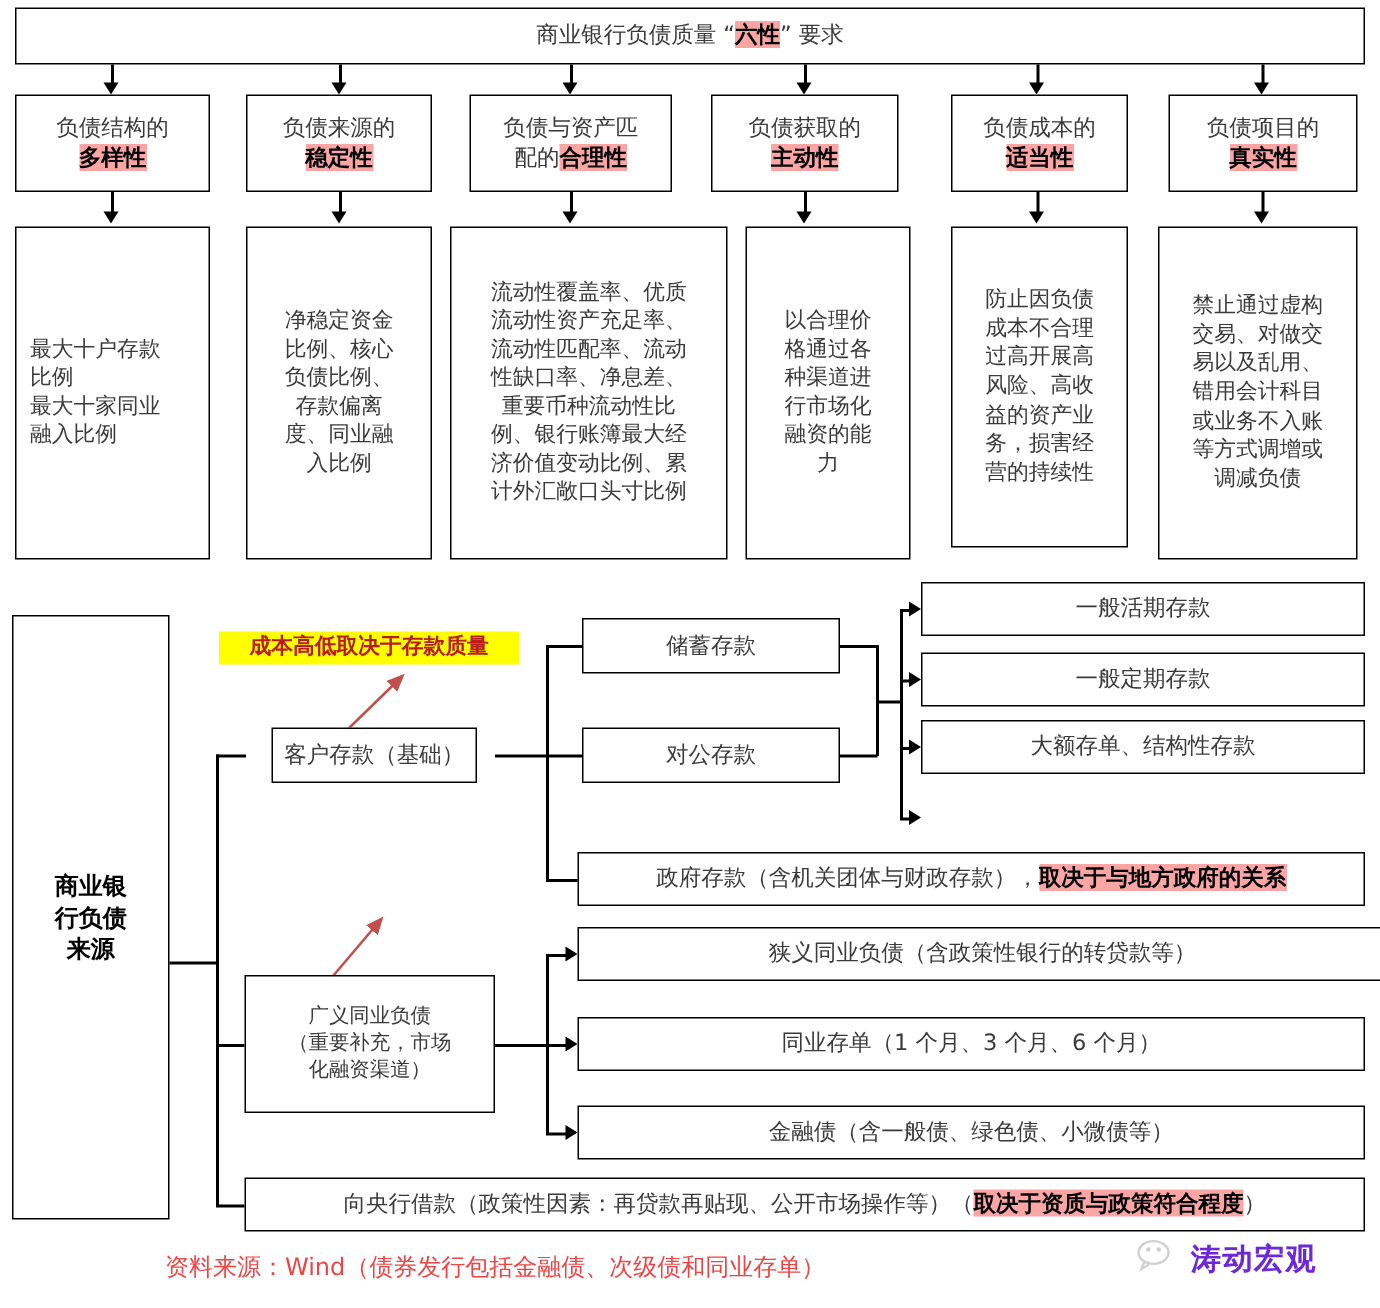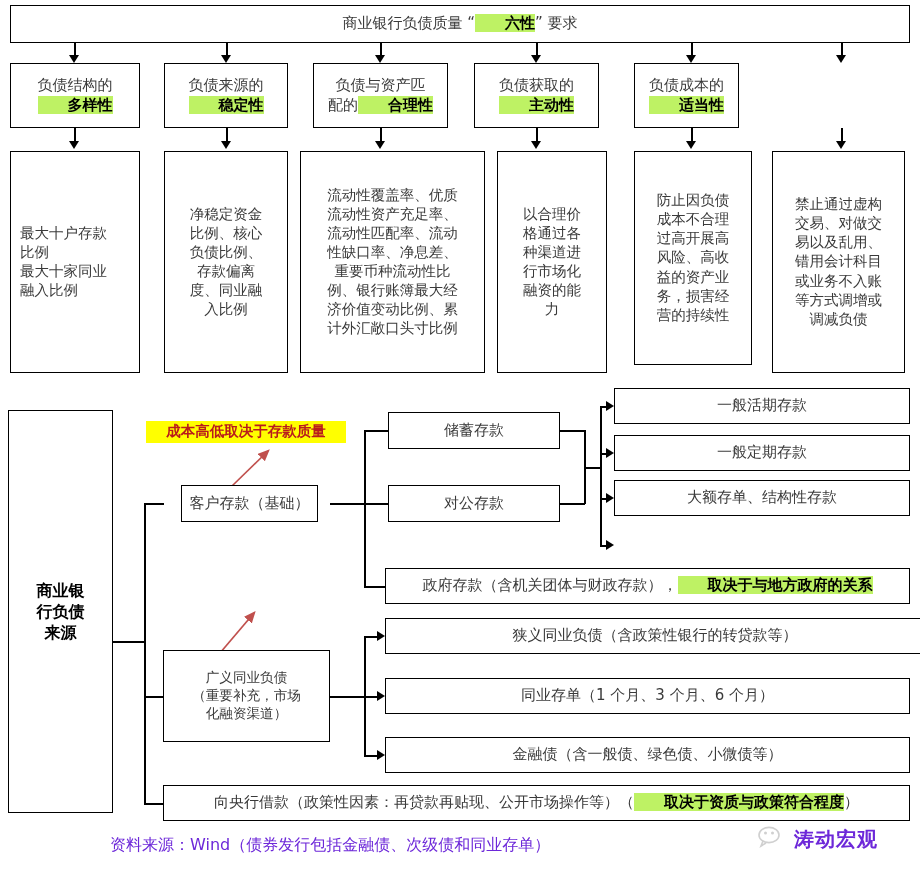--- a/index.html
+++ b/index.html
@@ -21,24 +21,23 @@
     display:flex;
     align-items:center;
     justify-content:center;
     text-align:center;
     color:#3a3a3a;
     line-height:1.32;
     padding:2px 4px;
   }
   .box .ln{display:block;}
   .hl{
-    background:#bef264;
+    background:#fca5a5;
     color:#000000;
     font-weight:bold;
-    padding-left:30px;
   }
   .hl-blk{
     position:absolute;
     background:#ffff00;
     color:#b91c1c;
     font-weight:bold;
     display:flex;
     align-items:center;
     justify-content:center;
     text-align:center;
@@ -58,21 +57,21 @@
   .arrow-r{
     position:absolute;
     width:0;height:0;
     border-top:5px solid transparent;
     border-bottom:5px solid transparent;
     border-left:8px solid #000000;
   }
   .redarrow{position:absolute;}
   .src{
     position:absolute;
-    color:#6d28d9;
+    color:#ef4444;
     white-space:nowrap;
   }
   .wm{
     position:absolute;
     color:#6d28d9;
     display:flex;
     align-items:center;
     gap:6px;
     white-space:nowrap;
     font-weight:bold;
@@ -129,24 +128,30 @@
       <span class="ln">负债与资产匹</span>
       <span class="ln"><span>配的</span><span class="hl">合理性</span></span>
     </span>
   </div>
   <div class="box t-pill" style="left:474px;top:63px;width:125px;height:65px;">
     <span>
       <span class="ln">负债获取的</span>
       <span class="ln"><span class="hl">主动性</span></span>
     </span>
   </div>
-  <div class="box t-pill" style="left:634px;top:63px;width:105px;height:65px;">
+  <div class="box t-pill" style="left:634px;top:63px;width:118px;height:65px;">
     <span>
       <span class="ln">负债成本的</span>
       <span class="ln"><span class="hl">适当性</span></span>
+    </span>
+  </div>
+  <div class="box t-pill" style="left:779px;top:63px;width:126px;height:65px;">
+    <span>
+      <span class="ln">负债项目的</span>
+      <span class="ln"><span class="hl">真实性</span></span>
     </span>
   </div>
 
   <div class="ln-v" style="left:74px;top:128px;height:14px;"></div>
   <div class="arrow-d" style="left:69px;top:141px;"></div>
   <div class="ln-v" style="left:226px;top:128px;height:14px;"></div>
   <div class="arrow-d" style="left:221px;top:141px;"></div>
   <div class="ln-v" style="left:380px;top:128px;height:14px;"></div>
   <div class="arrow-d" style="left:375px;top:141px;"></div>
   <div class="ln-v" style="left:536px;top:128px;height:14px;"></div>

